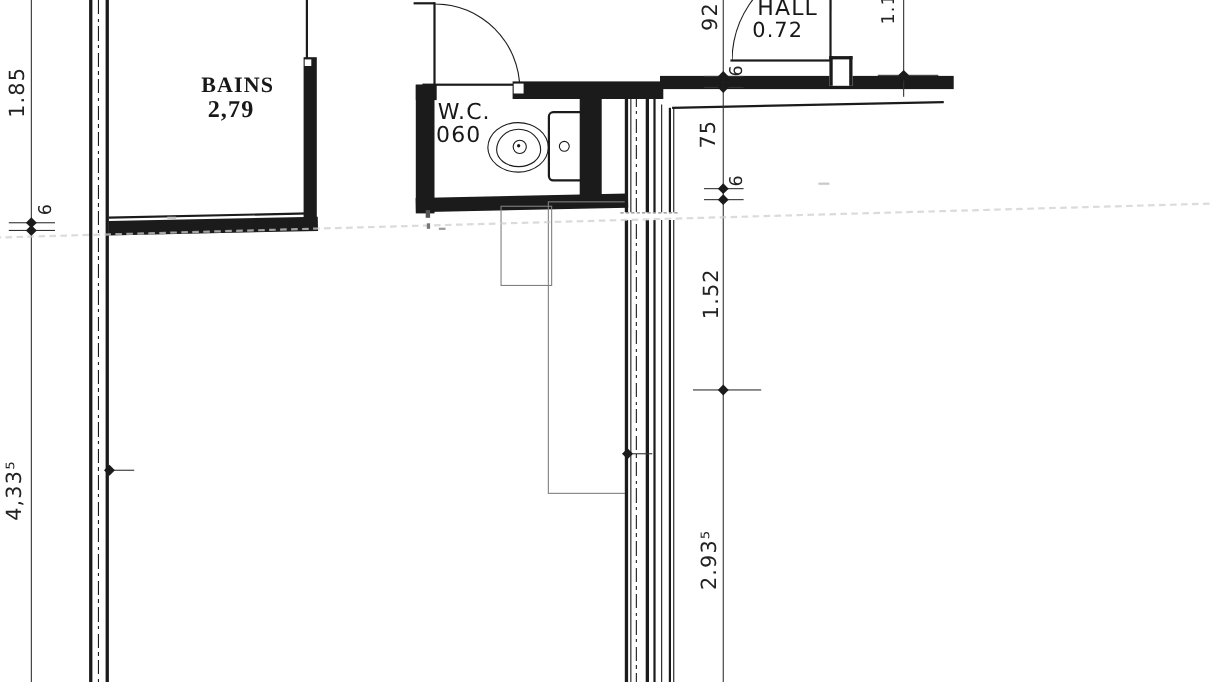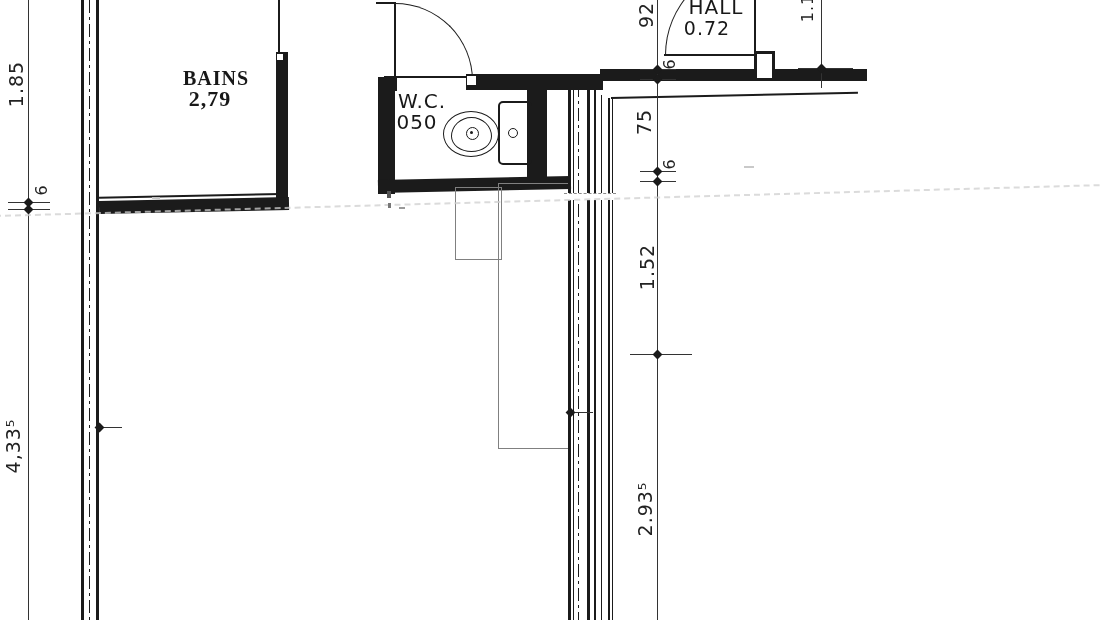--- a/index.html
+++ b/index.html
@@ -67,21 +67,21 @@
   <div class="ln" style="left:376px;top:2px;width:19px;height:1.5px;"></div>
   <div class="arc" style="left:395px;top:3px;width:77px;height:77px;border-top:1.6px solid var(--ink);border-right:1.6px solid var(--ink);border-top-right-radius:100% 100%;"></div>
   <div class="ln" style="left:384px;top:76px;width:84px;height:1.5px;"></div>
   <div class="ln" style="left:378px;top:77px;width:19px;height:14px;"></div>
   <div class="ln" style="left:466px;top:74px;width:137px;height:16px;"></div>
   <div style="position:absolute;left:467px;top:76px;width:9px;height:9px;background:var(--paper);"></div>
   <div class="ln" style="left:378px;top:77px;width:17px;height:117px;"></div>
   <div class="ln" style="left:378px;top:180px;width:193px;height:13px;transform:rotate(-1.2deg);transform-origin:left center;"></div>
   <div class="ln" style="left:527px;top:88px;width:20px;height:94px;"></div>
   <div class="room-label" style="left:422px;top:101px;font-size:20px;">W.C.</div>
-  <div class="room-label" style="left:417px;top:122px;font-size:20px;">050</div>
+  <div class="room-label" style="left:417px;top:122px;font-size:20px;">060</div>
 
   <div class="arc" style="left:443px;top:111px;width:54px;height:44px;border:1.6px solid var(--ink);border-radius:50%;"></div>
   <div class="arc" style="left:451px;top:117px;width:39px;height:33px;border:1.3px solid var(--ink);border-radius:50% 50% 50% 50% / 55% 55% 45% 45%;"></div>
   <div class="arc" style="left:466px;top:127px;width:11px;height:11px;border:1.6px solid var(--ink);border-radius:50%;"></div>
   <div class="ln" style="left:470px;top:131px;width:3px;height:3px;border-radius:50%;"></div>
   <div class="arc" style="left:498px;top:101px;width:30px;height:60px;border:2.2px solid var(--ink);border-radius:5px;"></div>
   <div class="arc" style="left:508px;top:128px;width:8px;height:8px;border:1.5px solid var(--ink);border-radius:50%;"></div>
 
   <div class="grayrect" style="left:455px;top:187px;width:45px;height:71px;"></div>
   <div class="grayrect" style="left:498px;top:183px;width:70px;height:264px;"></div>

